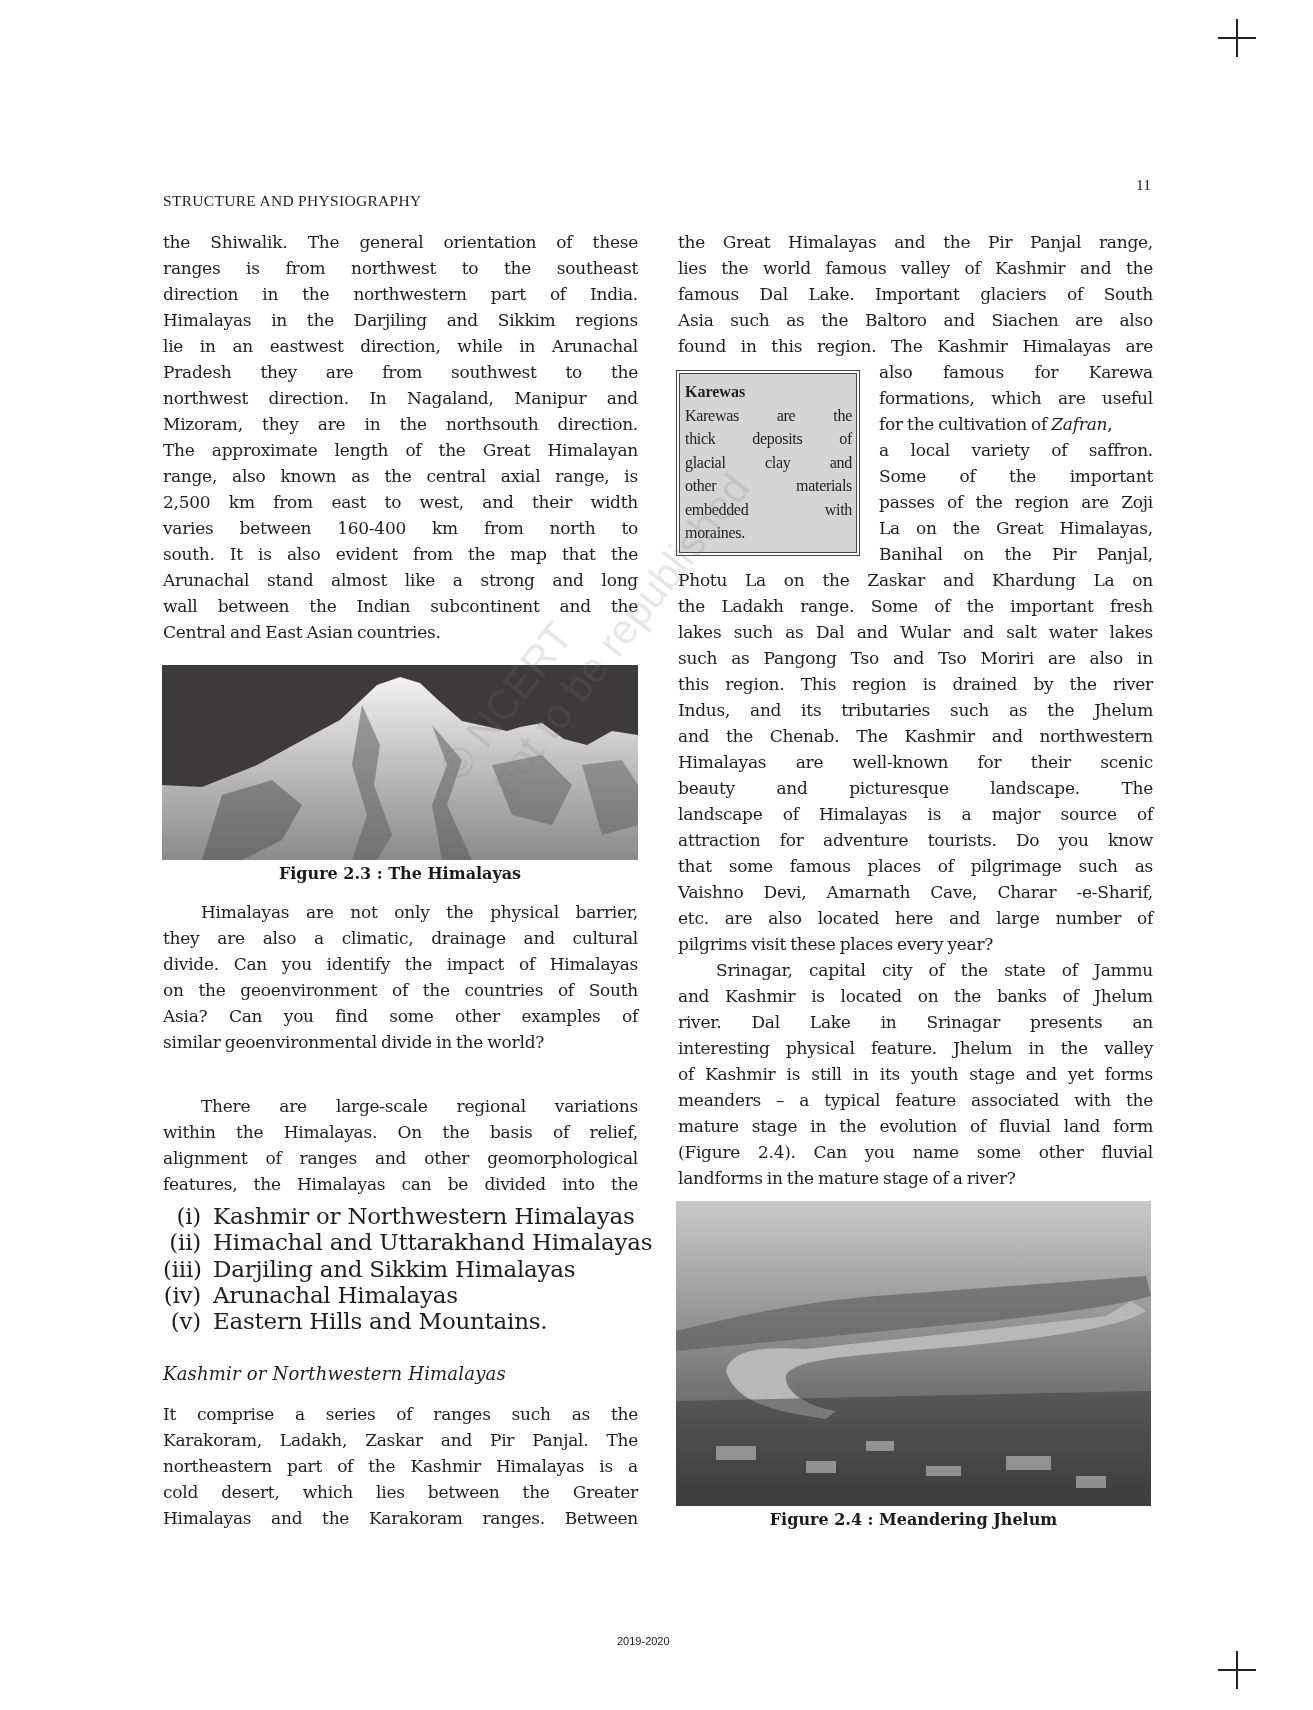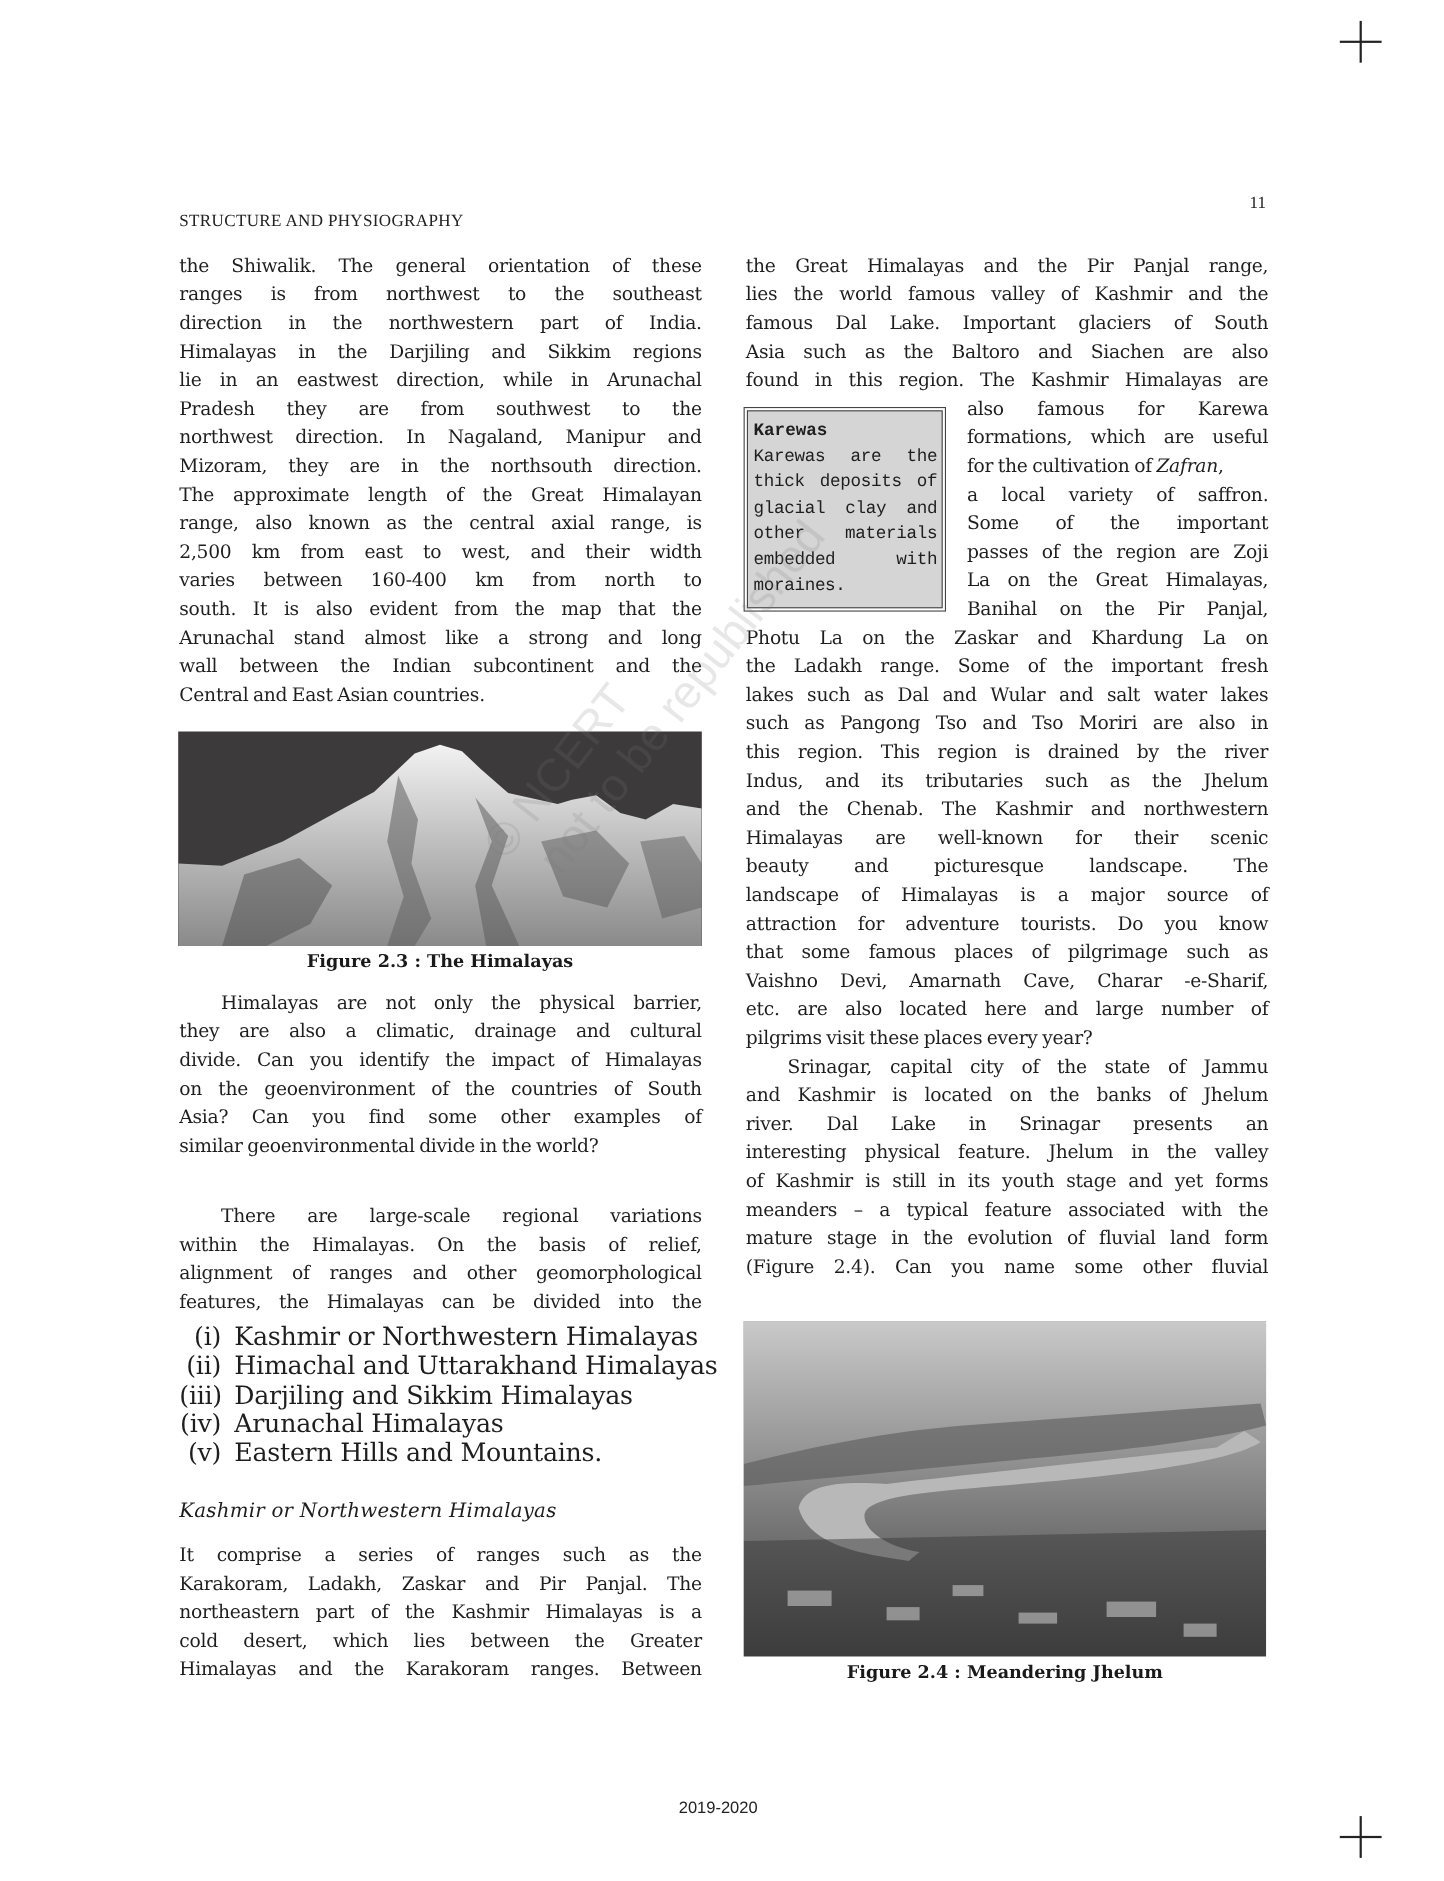--- a/index.html
+++ b/index.html
@@ -10,29 +10,29 @@
   .running-head { position:absolute; top:192px; left:163px; font-family:"Liberation Serif", serif; font-size:15.5px; letter-spacing:0.3px; color:#222; }
   .page-num { position:absolute; top:176px; left:1136px; font-family:"Liberation Serif", serif; font-size:15.5px; color:#222; }
   .col { position:absolute; font-family:"DejaVu Serif", serif; font-size:17px; line-height:26px; color:#1e1e1e; }
   .line { display:block; height:26px; white-space:nowrap; overflow:visible; text-align:justify; text-align-last:justify; letter-spacing:-0.25px; word-spacing:-1px; }
   .line.last { text-align-last:left; }
   .line.indent { padding-left:38px; }
   .italic { font-style:italic; }
   .fig { position:absolute; overflow:hidden; }
   .caption { position:absolute; font-family:"DejaVu Serif", serif; font-weight:bold; font-size:16px; text-align:center; color:#1a1a1a; }
   .kbox { position:absolute; left:676px; top:370px; width:184px; height:186px; box-sizing:border-box; border:1.5px solid #444; padding:2px; background:#fff; }
-  .kbox-inner { width:100%; height:100%; box-sizing:border-box; border:1.5px solid #444; background:#d5d5d5; padding:6px 4px 0 5px; font-family:Liberation Mono, monospace; font-size:16px; line-height:23.5px; color:#1e1e1e; }
+  .kbox-inner { width:100%; height:100%; box-sizing:border-box; border:1.5px solid #444; background:#d5d5d5; padding:6px 4px 0 5px; font-family:Liberation Serif, serif; font-size:16px; line-height:23.5px; color:#1e1e1e; }
   .kbox-title { font-weight:bold; display:block; height:23.5px; }
   .kline { display:block; height:23.5px; white-space:nowrap; text-align:justify; text-align-last:justify; letter-spacing:-0.3px; }
   .kline.last { text-align-last:left; }
   .list { position:absolute; left:163px; top:1203px; font-family:"DejaVu Serif", serif; font-size:23px; line-height:26.3px; color:#1e1e1e; }
   .li { display:block; height:26.3px; white-space:nowrap; position:relative; letter-spacing:-0.25px; }
   .li-num { display:inline-block; width:50px; text-align:right; padding-right:12px; box-sizing:border-box; }
   .subhead { position:absolute; left:163px; top:1363px; font-family:"DejaVu Serif", serif; font-style:italic; font-size:18px; letter-spacing:0.2px; color:#1e1e1e; }
-  .footer { position:absolute; top:1635px; left:617px; font-family:"Liberation Sans", sans-serif; font-size:15px; color:#222; }
+  .footer { position:absolute; top:1635px; left:617px; font-family:"Liberation Sans", sans-serif; font-size:11px; color:#222; }
   .watermark { position:absolute; left:430px; top:760px; transform:rotate(-52deg); transform-origin:left top; font-family:"Liberation Sans", sans-serif; color:rgba(120,120,120,0.18); font-size:42px; line-height:48px; pointer-events:none; white-space:nowrap; }
 </style>
 </head>
 <body>
 
 <div class="crosshair" style="left:1218px; top:19px;"></div>
 <div class="crosshair" style="left:1218px; top:1651px;"></div>
 
 <div class="running-head">STRUCTURE AND PHYSIOGRAPHY</div>
 <div class="page-num">11</div>
@@ -161,20 +161,21 @@
 
 <div class="col" style="left:678px; top:957px; width:475px;">
     <span class="line indent">Srinagar, capital city of the state of Jammu</span>
     <span class="line">and Kashmir is located on the banks of Jhelum</span>
     <span class="line">river. Dal Lake in Srinagar presents an</span>
     <span class="line">interesting physical feature. Jhelum in the valley</span>
     <span class="line">of Kashmir is still in its youth stage and yet forms</span>
     <span class="line">meanders – a typical feature associated with the</span>
     <span class="line">mature stage in the evolution of fluvial land form</span>
     <span class="line">(Figure 2.4). Can you name some other fluvial</span>
+    <span class="line last">landforms in the mature stage of a river?</span>
   </div>
 
 <div class="fig" style="left:676px; top:1201px; width:475px; height:305px; background:#8f8f8f;">
   <svg width="475" height="305" viewBox="0 0 475 305">
     <defs>
       <linearGradient id="haze" x1="0" y1="0" x2="0" y2="1">
         <stop offset="0" stop-color="#c9c9c9"></stop>
         <stop offset="0.35" stop-color="#9a9a9a"></stop>
         <stop offset="1" stop-color="#3f3f3f"></stop>
       </linearGradient>

